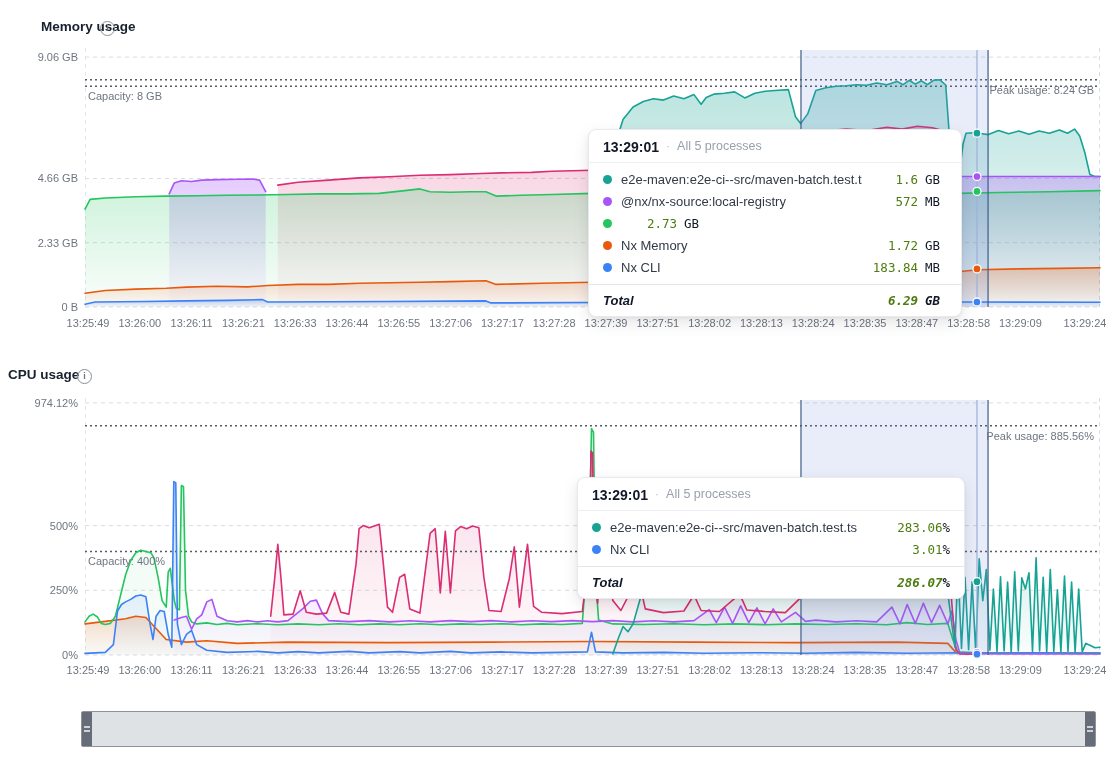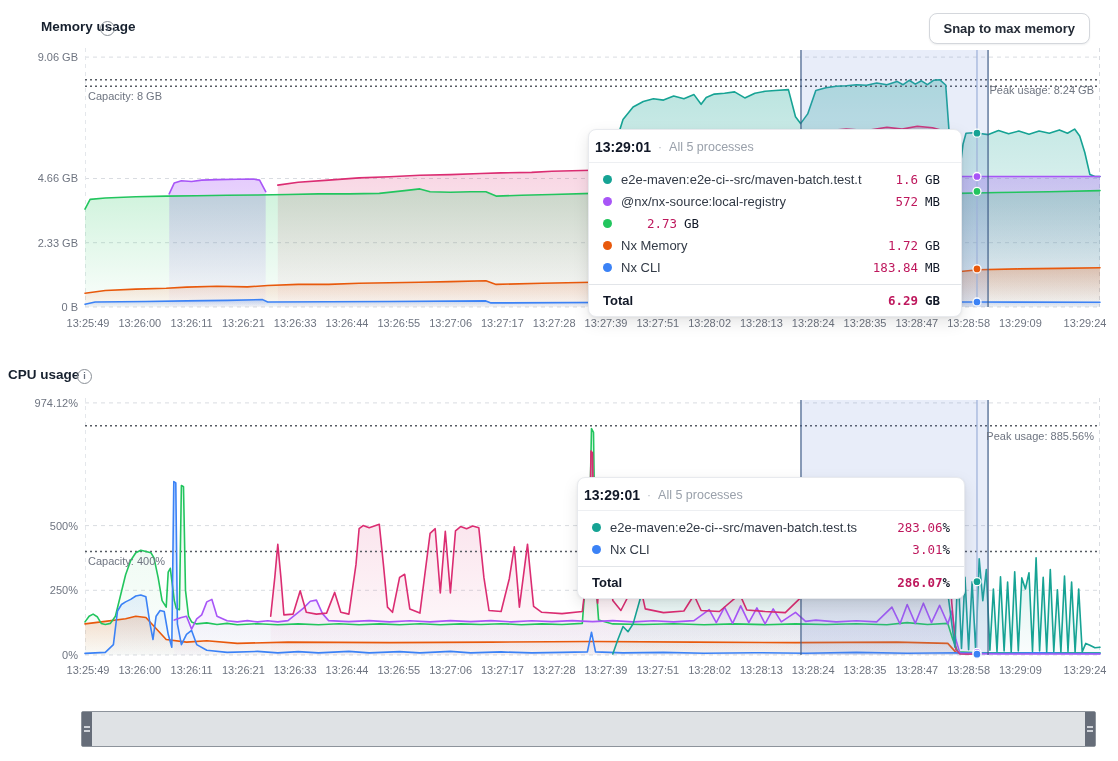--- a/index.html
+++ b/index.html
@@ -11,50 +11,49 @@
   .snap-btn{position:absolute;background:#fff;border:1px solid #d4d7dc;border-radius:8px;
             padding:7px 14px;font-family:"Liberation Sans",sans-serif;font-size:13px;font-weight:700;
             color:#242b36;box-shadow:0 1px 2px rgba(16,24,40,.07);cursor:pointer;}
   .y-label{position:absolute;left:0;width:78px;text-align:right;font-size:11px;color:#6e7480;}
   .x-label{position:absolute;transform:translateX(-50%);font-size:11px;color:#6e7480;white-space:nowrap;}
   .cap-label{position:absolute;font-size:11px;color:#6e7480;white-space:nowrap;}
   .peak-label{position:absolute;right:24px;font-size:11px;color:#6e7480;white-space:nowrap;text-align:right;}
   .chart-mount{position:absolute;left:0;top:0;}
   .tooltip{position:absolute;background:#fff;border:1px solid #e8eaee;border-radius:8px;z-index:6;
            box-shadow:0 6px 16px rgba(0,0,0,.10),0 1px 3px rgba(0,0,0,.06);}
-  .tt-header{padding:9px 14px 7px 6px;border-bottom:1px solid #edeff2;display:flex;align-items:center;}
+  .tt-header{padding:9px 14px 7px 14px;border-bottom:1px solid #edeff2;display:flex;align-items:flex-start;}
   .tt-time{font-size:14px;font-weight:700;color:#111827;}
   .tt-sep{color:#b8bec6;margin:0 7px;font-size:12px;}
   .tt-sub{font-size:12.5px;color:#9aa1ab;}
   .tt-body{padding:5px 14px 6px 14px;}
   .tt-row{display:flex;align-items:center;height:22px;}
   .tt-dot{width:9px;height:9px;border-radius:50%;margin-right:9px;flex:none;}
   .tt-label{flex:1;font-size:13px;color:#323a46;white-space:nowrap;overflow:hidden;}
-  .tt-val{font-family:"DejaVu Sans Mono",monospace;font-size:12.5px;color:#be185d;text-align:right;min-width:56px;}
+  .tt-val{font-family:"DejaVu Sans Mono",monospace;font-size:12.5px;color:#4d7c0f;text-align:right;min-width:56px;}
   .tt-unit{font-family:"DejaVu Sans Mono",monospace;font-size:12.5px;color:#111827;}
   .mem-units .tt-unit{display:inline-block;width:22px;margin-left:7px;text-align:left;}
   .cpu-units .tt-unit{margin-left:0;}
-  .tt-total{display:flex;align-items:flex-start;border-top:1px solid #e2e5e9;padding:8px 14px;}
+  .tt-total{display:flex;align-items:flex-start;border-top:1px solid #e2e5e9;padding:8px 14px;font-style:italic;}
   .tt-total .tt-label{font-weight:700;color:#111827;}
   .tt-total .tt-val,.tt-total .tt-unit{font-weight:700;}
   .brush{position:absolute;left:81px;top:711px;width:1015px;height:36px;display:flex;
          border:1px solid #8d939b;background:#dfe2e5;box-sizing:border-box;border-radius:2px;}
   .brush-track{flex:1;}
   .brush-handle{width:10px;background:#666d79;display:flex;align-items:center;justify-content:center;
                 flex-direction:column;cursor:ew-resize;}
   .brush-handle .grip{width:6px;height:2px;background:#cfd3d9;box-shadow:0 4px 0 #cfd3d9;margin-bottom:4px;}
 </style>
 </head>
 <body>
 
 <div id="page">
 
   <span class="section-title" style="left:8px;top:19px;margin-left:33px;">Memory usage</span>
   <span class="info-icon" style="left:100px;top:21px;">i</span>
-  <button class="snap-btn" style="top:13px;right:28px;">Snap to max memory</button>
 
   <div class="chart-mount" id="mount-mem">
       <svg width="1015" height="259" style="position: absolute; left: 85px; top: 48px; overflow: visible;">
         <defs>
           <linearGradient id="mem-g0" x1="0" y1="0" x2="0" y2="1">
             <stop offset="0" stop-color="#16a394" stop-opacity="0.3"></stop>
             <stop offset="1" stop-color="#16a394" stop-opacity="0.02"></stop>
           </linearGradient>
           <linearGradient id="mem-g1" x1="0" y1="0" x2="0" y2="1">
             <stop offset="0" stop-color="#db2d72" stop-opacity="0.25"></stop>

